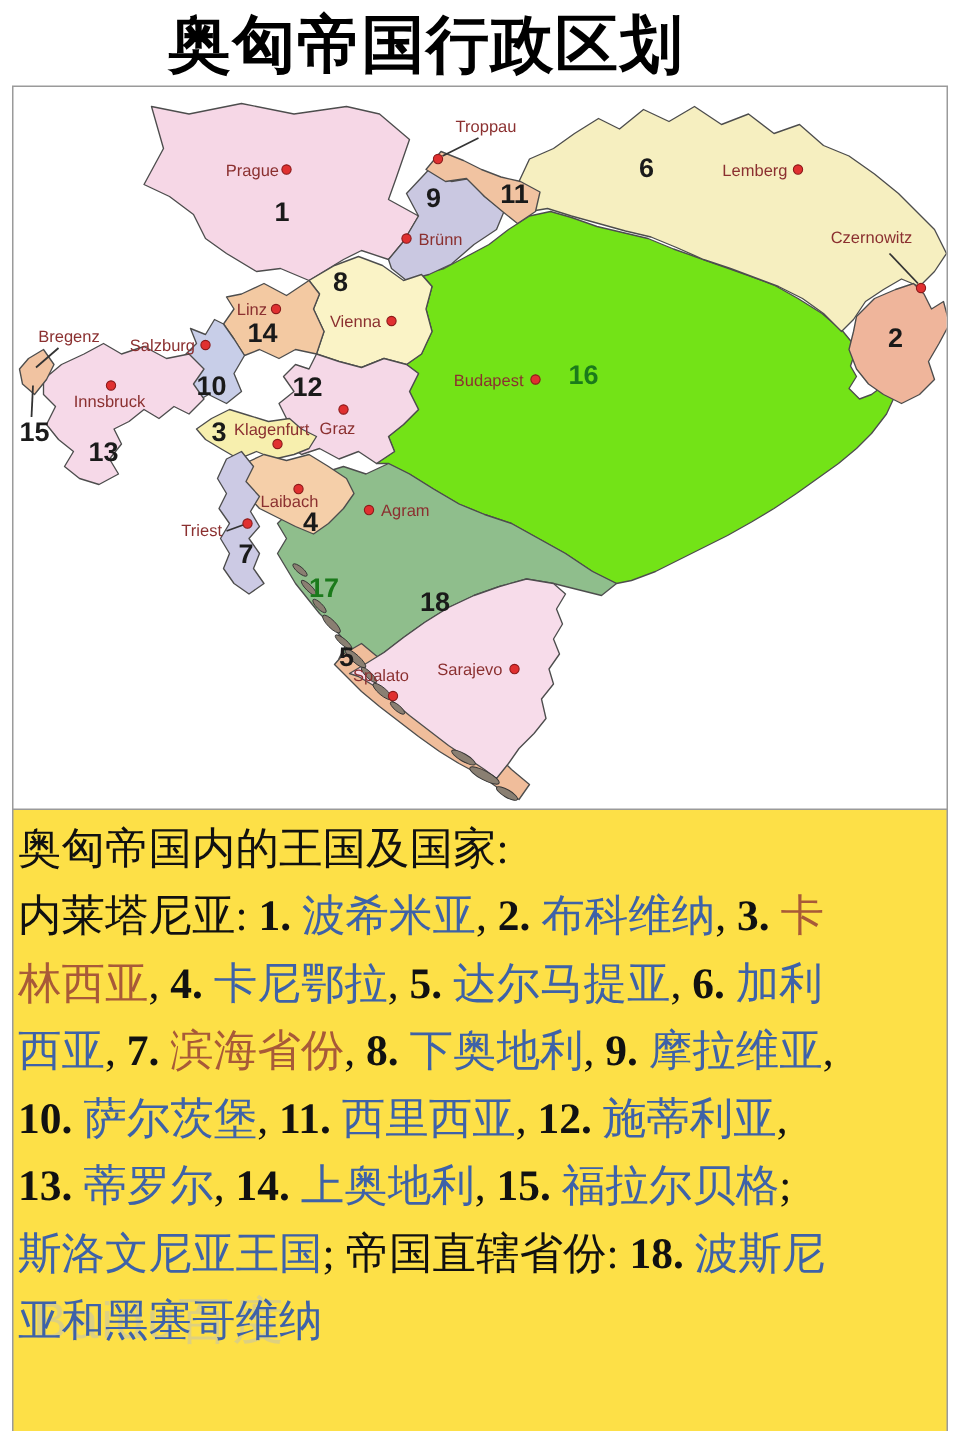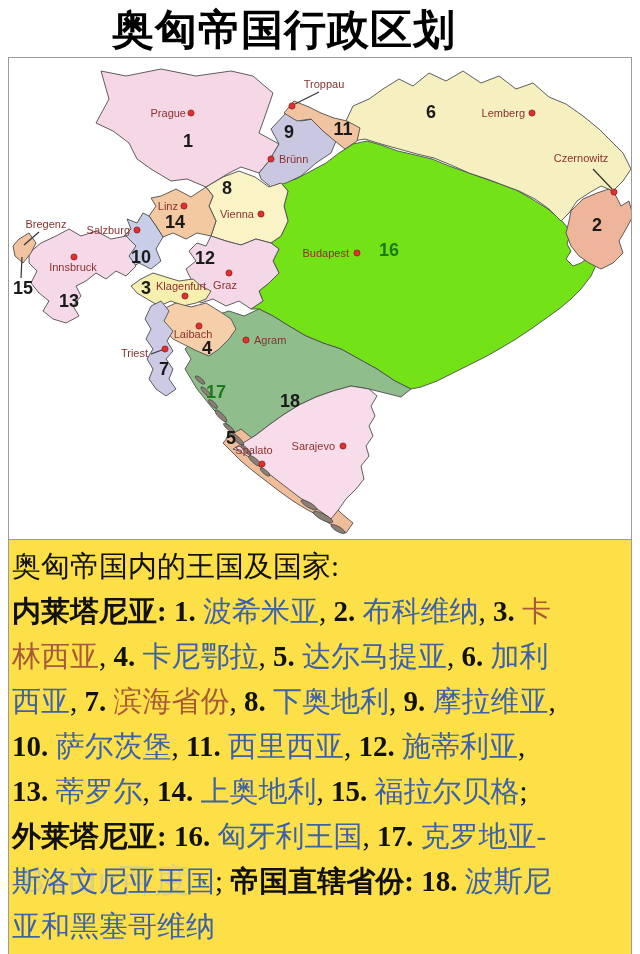--- a/index.html
+++ b/index.html
@@ -20,21 +20,21 @@
   .legend-panel{
     position:absolute;left:8px;top:540px;width:624px;height:490px;
     background:#fde047;border:1px solid #9a9a9a;border-top:none;
     box-sizing:border-box;padding:4px 0 0 3px;overflow:hidden;
   }
   .legend-line{
     font-family:"Liberation Serif",serif;
     font-size:29px;line-height:45px;white-space:nowrap;position:relative;z-index:2;
     color:#111;
   }
-  .seg-b{font-weight:bold;color:#111;margin-top:25px;}
+  .seg-b{font-weight:normal;color:#111;margin-top:25px;}
   .seg-n{font-weight:bold;color:#111;}
   .seg-p{color:#111;}
   .seg-l{text-decoration:none;cursor:pointer;text-align:center;}
   .seg-v{text-decoration:none;cursor:pointer;}
   .watermark{
     position:absolute;left:22px;top:858px;z-index:1;
     font-size:34px;font-weight:normal;color:#b9bdc4;opacity:0.45;
     font-family:"Liberation Sans",sans-serif;letter-spacing:2px;
   }
   .city-label{font-family:"Liberation Sans",sans-serif;font-size:11px;}
@@ -140,16 +140,15 @@
 
 <div class="watermark">Baidu百度</div>
 
 <div class="legend-panel">
     <div class="legend-line"><span class="seg-p">奥匈帝国内的王国及国家:</span></div>
     <div class="legend-line"><span class="seg-b">内莱塔尼亚: </span><span class="seg-n">1. </span><span class="seg-l" style="color: rgb(62, 98, 168);">波希米亚</span><span class="seg-p">, </span><span class="seg-n">2. </span><span class="seg-l" style="color: rgb(62, 98, 168);">布科维纳</span><span class="seg-p">, </span><span class="seg-n">3. </span><span class="seg-v" style="color: rgb(168, 90, 56);">卡</span></div>
     <div class="legend-line"><span class="seg-v" style="color: rgb(168, 90, 56);">林西亚</span><span class="seg-p">, </span><span class="seg-n">4. </span><span class="seg-l" style="color: rgb(62, 98, 168);">卡尼鄂拉</span><span class="seg-p">, </span><span class="seg-n">5. </span><span class="seg-l" style="color: rgb(62, 98, 168);">达尔马提亚</span><span class="seg-p">, </span><span class="seg-n">6. </span><span class="seg-l" style="color: rgb(62, 98, 168);">加利</span></div>
     <div class="legend-line"><span class="seg-l" style="color: rgb(62, 98, 168);">西亚</span><span class="seg-p">, </span><span class="seg-n">7. </span><span class="seg-v" style="color: rgb(168, 90, 56);">滨海省份</span><span class="seg-p">, </span><span class="seg-n">8. </span><span class="seg-l" style="color: rgb(62, 98, 168);">下奥地利</span><span class="seg-p">, </span><span class="seg-n">9. </span><span class="seg-l" style="color: rgb(62, 98, 168);">摩拉维亚</span><span class="seg-p">,</span></div>
     <div class="legend-line"><span class="seg-n">10. </span><span class="seg-l" style="color: rgb(62, 98, 168);">萨尔茨堡</span><span class="seg-p">, </span><span class="seg-n">11. </span><span class="seg-l" style="color: rgb(62, 98, 168);">西里西亚</span><span class="seg-p">, </span><span class="seg-n">12. </span><span class="seg-l" style="color: rgb(62, 98, 168);">施蒂利亚</span><span class="seg-p">,</span></div>
     <div class="legend-line"><span class="seg-n">13. </span><span class="seg-l" style="color: rgb(62, 98, 168);">蒂罗尔</span><span class="seg-p">, </span><span class="seg-n">14. </span><span class="seg-l" style="color: rgb(62, 98, 168);">上奥地利</span><span class="seg-p">, </span><span class="seg-n">15. </span><span class="seg-l" style="color: rgb(62, 98, 168);">福拉尔贝格</span><span class="seg-p">;</span></div>
-    <div class="legend-line"><span class="seg-b">外莱塔尼亚: </span><span class="seg-n">16. </span><span class="seg-l" style="color: rgb(62, 98, 168);">匈牙利王国</span><span class="seg-p">, </span><span class="seg-n">17. </span><span class="seg-l" style="color: rgb(62, 98, 168);">克罗地亚-</span></div>
     <div class="legend-line"><span class="seg-l" style="color: rgb(62, 98, 168);">斯洛文尼亚王国</span><span class="seg-p">; </span><span class="seg-b">帝国直辖省份: </span><span class="seg-n">18. </span><span class="seg-l" style="color: rgb(62, 98, 168); margin-top: 17px;">波斯尼</span></div>
     <div class="legend-line"><span class="seg-l" style="color: rgb(62, 98, 168);">亚和黑塞哥维纳</span></div>
   </div>
 
 </body></html>

